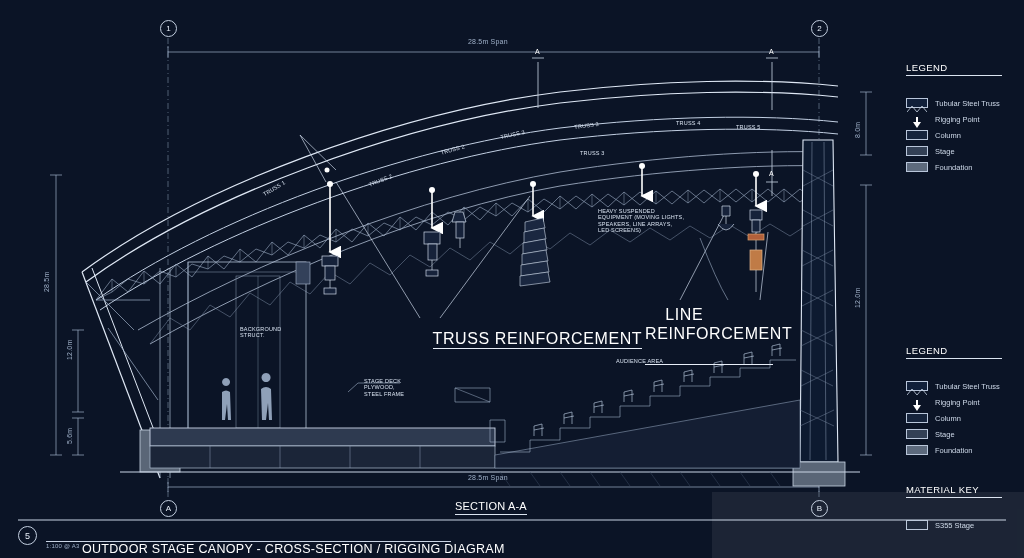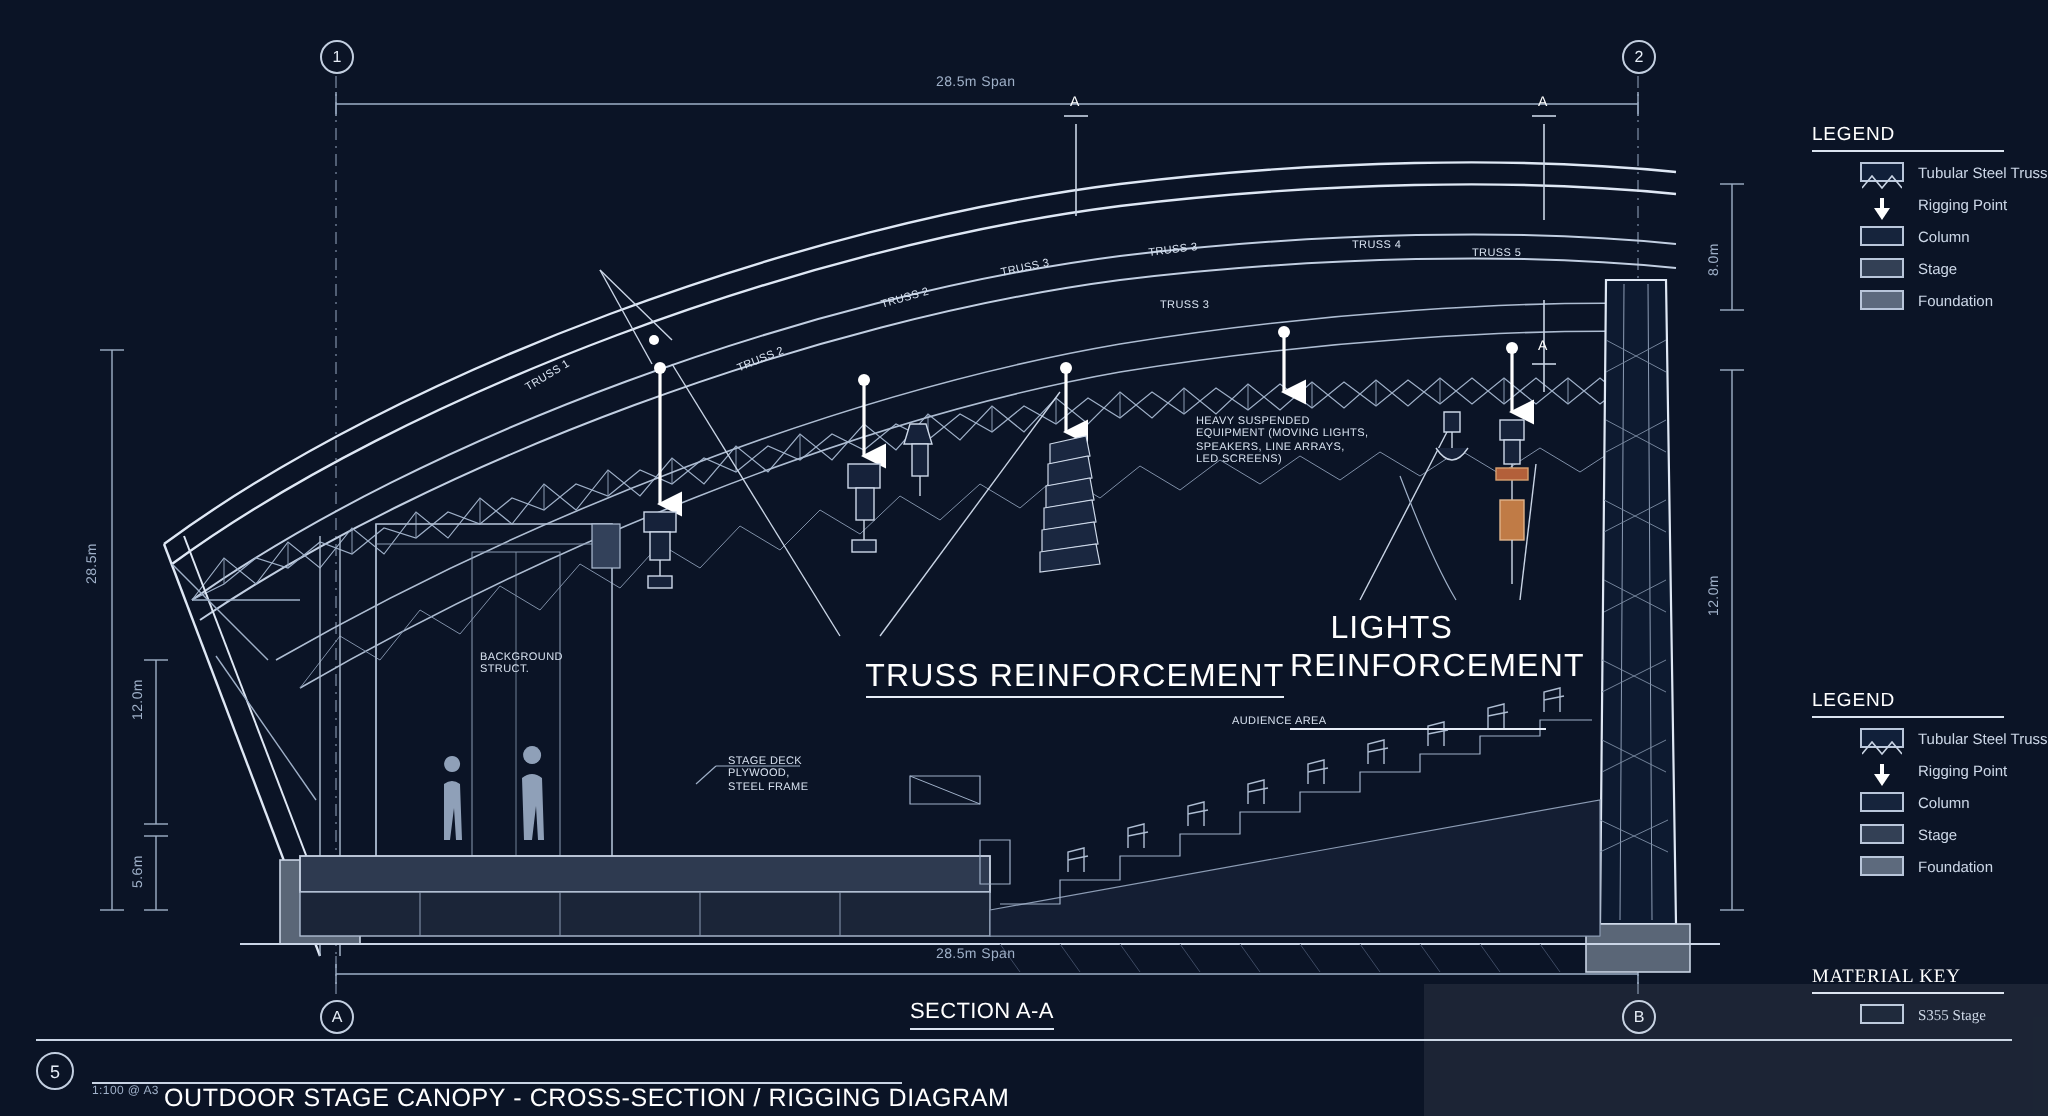--- a/index.html
+++ b/index.html
@@ -35,37 +35,36 @@
   .white { color: #ffffff; }
   .dim { color: #9fb0c8; }
   .rot90 { transform: rotate(-90deg); transform-origin: left top; }
   .ul { border-bottom: 1px solid #e8eef8; padding-bottom: 1px; }
   .legend-box {
     position: absolute;
   }
   .legend-row {
     display: flex; align-items: center; gap: 7px;
     height: 16px;
-    margin-left: 24px;
   }
   .legend-row .swatch {
     width: 22px; height: 10px; flex: 0 0 22px;
     border: 1px solid #b9c6da;
     position: relative;
   }
   .legend-row .swatch.truss { background: #11203a; }
   .legend-row .swatch.column { background: #16booo; background: #16243c; }
   .legend-row .swatch.stage { background: #334055; }
   .legend-row .swatch.foundation { background: #5d6a7d; }
   .legend-row .swatch.steel { background: #0e1a2e; }
   .legend-row .swatch.none { border: none; background: transparent; }
   .legend-row .txt { font-size: 7.5px; color: #cdd8e8; }
   .legend-title {
     font-size: 9.5px; color: #ffffff; letter-spacing: .4px;
-    border-bottom: 1px solid #dbe4f0; padding-bottom: 2px; margin-bottom: 2px;
+    border-bottom: 1px solid #dbe4f0; padding-bottom: 2px; margin-bottom: 19px;
     width: 96px;
   }
   .wm {
     position: absolute;
     font-size: 30px;
     font-weight: bold;
     color: rgba(255,255,255,0.55);
     letter-spacing: -0.5px;
     font-family: "DejaVu Sans", sans-serif;
   }
@@ -398,21 +397,21 @@
   <div class="lbl xtiny" style="left:580px; top:150px;">TRUSS 3</div>
   <div class="lbl xtiny" style="left:676px; top:120px;">TRUSS 4</div>
   <div class="lbl xtiny" style="left:736px; top:124px;">TRUSS 5</div>
 
 
   <div class="lbl" style="left:414px; top:312px;">
     <span class="big white ul">TRUSS REINFORCEMENT</span>
   </div>
 
   <div class="lbl big white" style="left:645px; top:288px;">
-    <span>LIGHTS
+    <span>LINE
 REINFORCEMENT</span>
     <div style="border-bottom:1px solid #e8eef8; width:128px; margin-top:2px;"></div>
   </div>
 
   <div class="lbl xtiny" style="left:598px; top:208px;">HEAVY SUSPENDED
 EQUIPMENT (MOVING LIGHTS,
 SPEAKERS, LINE ARRAYS,
 LED SCREENS)</div>
 
   <div class="lbl xtiny" style="left:240px; top:326px;">BACKGROUND
@@ -485,21 +484,21 @@
     <div class="legend-row">
       <span class="swatch stage"></span>
       <span class="txt">Stage</span>
     </div>
     <div class="legend-row">
       <span class="swatch foundation"></span>
       <span class="txt">Foundation</span>
     </div>
   </div>
 
-  <div class="legend-box" style="left:906px; top:484px;font-family:Liberation Serif, serif;">
+  <div class="legend-box" style="left:906px; top:484px;">
     <div class="legend-title">MATERIAL KEY</div>
     <div class="legend-row">
       <span class="swatch steel"></span>
       <span class="txt">S355 Stage</span>
     </div>
   </div>
 
   <div class="bubble" style="left:18px; top:526px; width:19px; height:19px; font-size:9px;">
     <span>5</span>
   </div>

